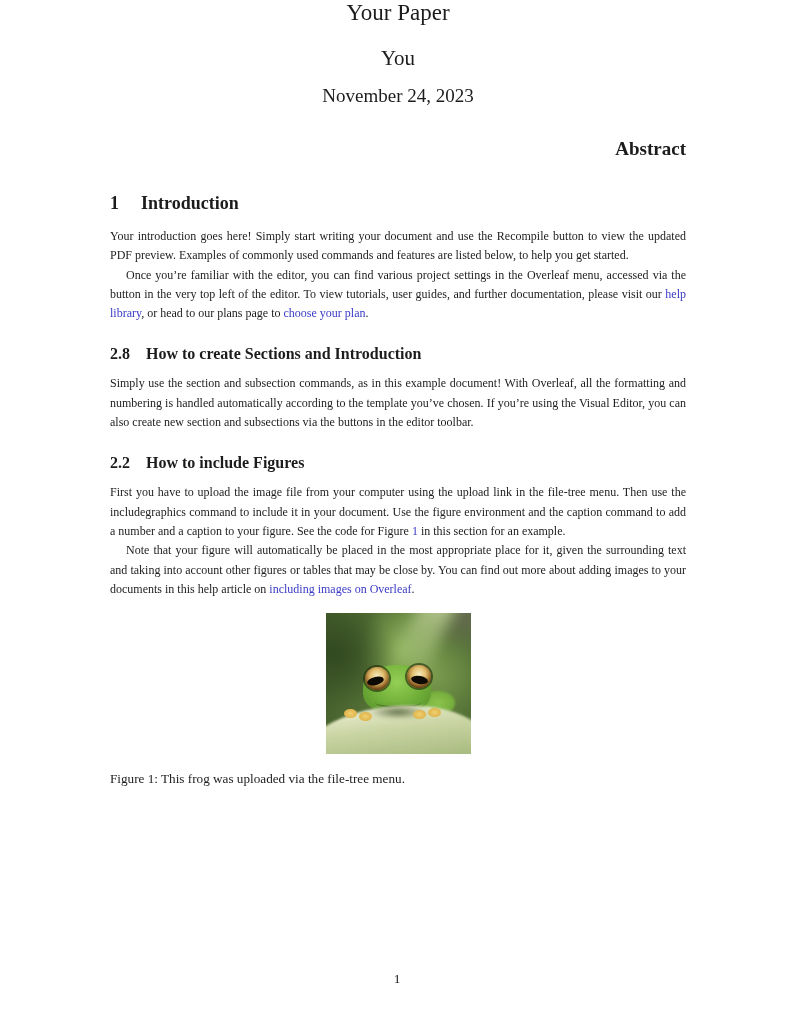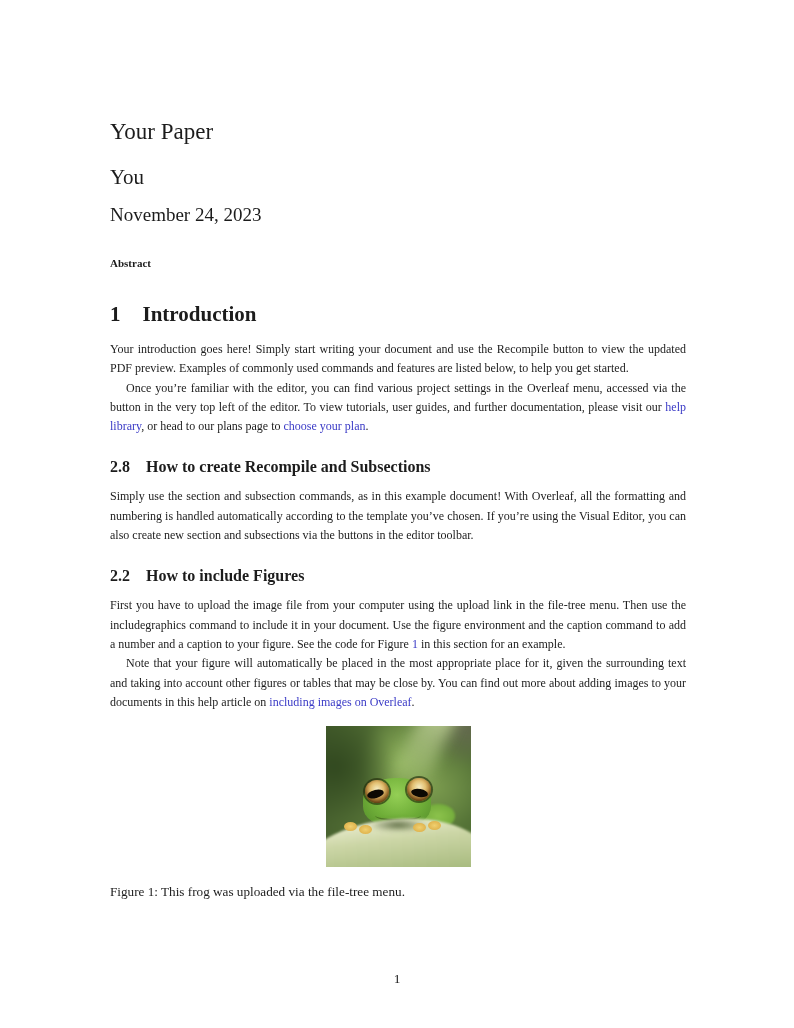--- a/index.html
+++ b/index.html
@@ -4,30 +4,30 @@
 <style>
   * { margin:0; padding:0; box-sizing:border-box; }
   html,body { background:#ffffff; }
   body {
     width:794px; height:1028px; position:relative; overflow:hidden;
     font-family:"Liberation Serif","DejaVu Serif",serif;
     color:#1c1c1c;
   }
   .content { position:absolute; left:110px; top:0; width:576px; }
 
-  .title-block { margin-top:119px; }
+  .title-block { text-align:center; }
   .doc-title  { font-size:23px; font-weight:400; }
   .doc-author { margin-top:20px; font-size:21px; }
   .doc-date   { margin-top:14px; font-size:19px; }
 
   .abstract { margin-top:31px; }
-  .abstract-heading { text-align:left; font-weight:700; font-size:11px; }
+  .abstract-heading { text-align:right; font-weight:700; font-size:19px; }
   .abstract-body { margin:8px 38px 0 38px; text-indent:16px; font-size:13.5px; }
 
-  h2.sec { margin:33px 0 13px 0; font-size:21px; font-weight:700; }
+  h2.sec { margin:33px 0 13px 0; font-size:18px; font-weight:700; }
   h2.sec .num { display:inline-block; margin-right:22px; }
   h3.subsec { margin:22px 0 11px 0; font-size:16px; font-weight:700; }
   h3.subsec .num { display:inline-block; margin-right:16px; }
   h2.sec + h3.subsec { margin-top:13px; }
 
   p.body { font-size:12px; line-height:19.3px; text-align:justify; }
   p.indent { text-indent:16px; }
   a.link { color:var(--link,#3a3ac6); text-decoration:none; cursor:pointer; }
 
   .figure { margin-top:14px; text-align:center; }
@@ -113,21 +113,21 @@
     <div class="abstract-heading">Abstract</div>
   </div>
 
   <h2 class="sec"><span class="num">1</span><span>Introduction</span></h2>
 
   <p class="body">Your introduction goes here! Simply start writing your document and use the Recompile button to view the updated PDF preview. Examples of commonly used commands and features are listed below, to help you get started.</p>
 
   <p class="body indent"><span>Once you’re familiar with the editor, you can find various project settings in the Overleaf menu, accessed via the button in the very top left of the editor. To view tutorials, user guides, and further documentation, please visit our </span><a class="link">help library</a><span>, or head to our plans page to </span><a class="link">choose your plan</a><span>.</span></p>
 
 
-  <h3 class="subsec"><span class="num">2.8</span><span>How to create Recompile and Subsections</span></h3>
+  <h3 class="subsec"><span class="num">2.8</span><span>How to create Sections and Introduction</span></h3>
 
   <p class="body">Simply use the section and subsection commands, as in this example document! With Overleaf, all the formatting and numbering is handled automatically according to the template you’ve chosen. If you’re using the Visual Editor, you can also create new section and subsections via the buttons in the editor toolbar.</p>
 
   <h3 class="subsec"><span class="num">2.2</span><span>How to include Figures</span></h3>
 
   <p class="body"><span>First you have to upload the image file from your computer using the upload link in the file-tree menu. Then use the includegraphics command to include it in your document. Use the figure environment and the caption command to add a number and a caption to your figure. See the code for Figure </span><a class="link">1</a><span> in this section for an example.</span></p>
 
   <p class="body indent"><span>Note that your figure will automatically be placed in the most appropriate place for it, given the surrounding text and taking into account other figures or tables that may be close by. You can find out more about adding images to your documents in this help article on </span><a class="link">including images on Overleaf</a><span>.</span></p>
 
   <div class="figure">

